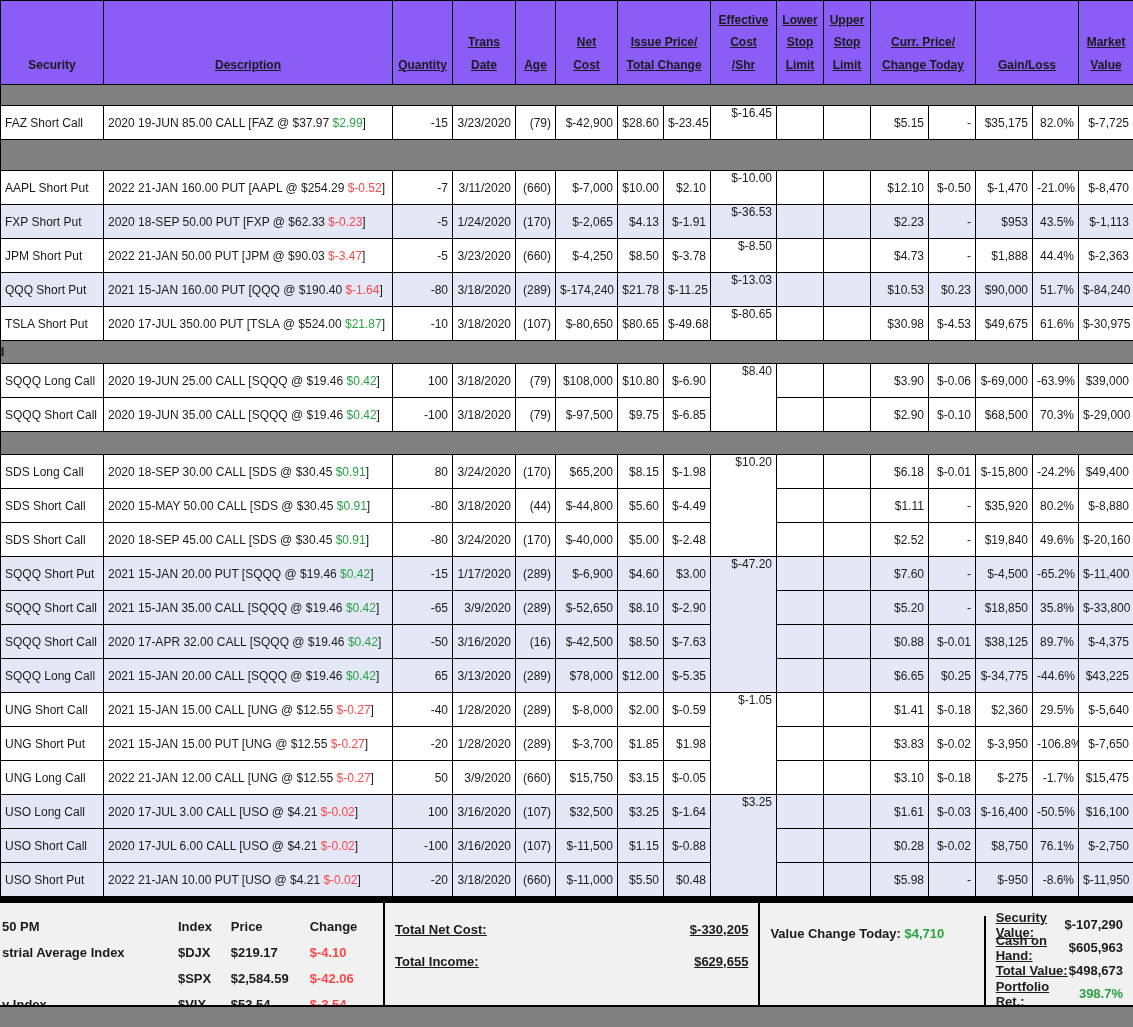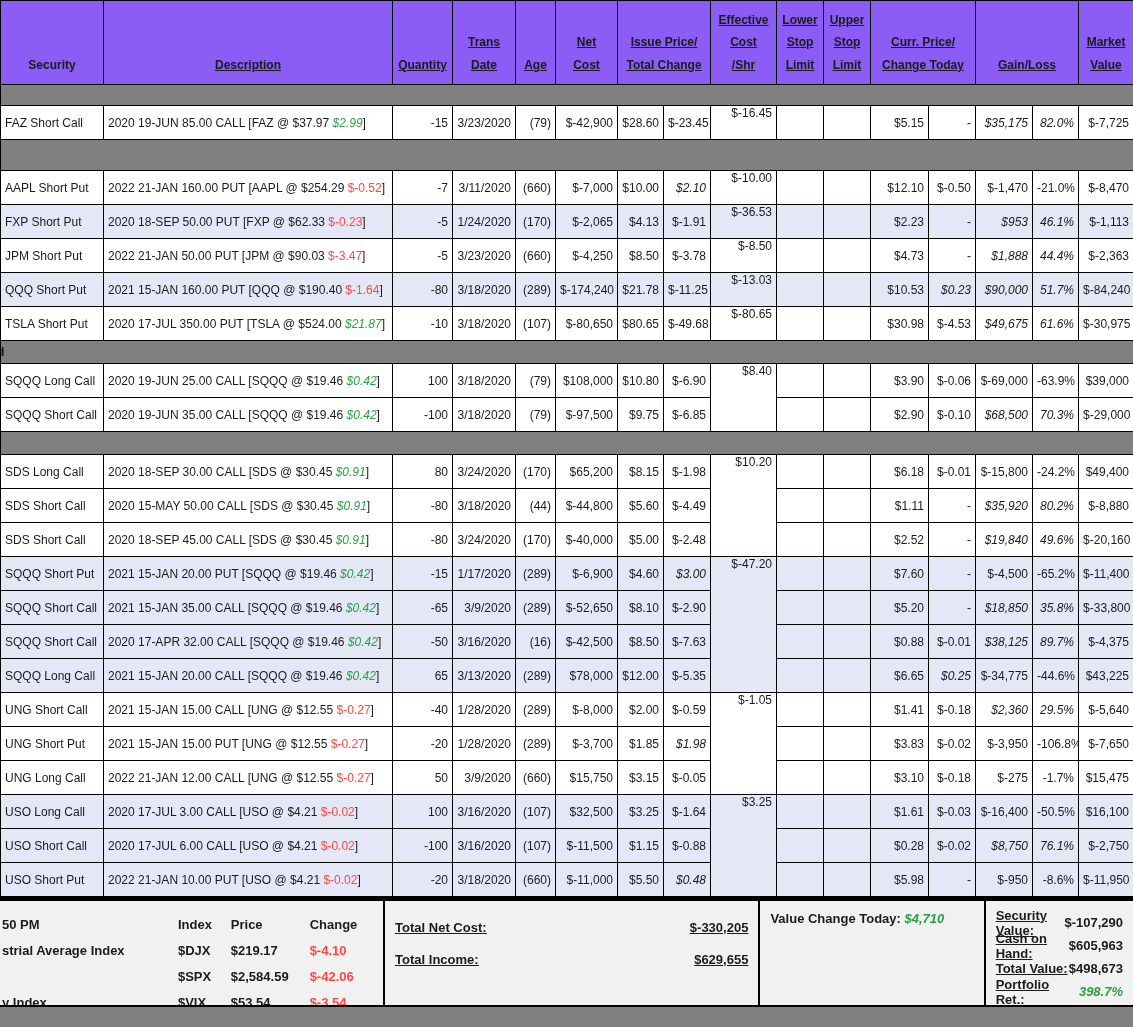--- a/index.html
+++ b/index.html
@@ -44,45 +44,45 @@
     font-weight:bold;
     overflow:hidden;
   }
   tr.sep td span{display:inline-block;margin-left:-4px;}
   td.al{text-align:left;padding-left:8px;margin-left:29px;}
   td.ar{text-align:right;padding-right:6px;}
   td.effm{vertical-align:top;padding-top:9px;}
   tr.w td{background:#ffffff;}
   tr.lav td{background:#e3e7f6;}
   .red{color:#ff4747;}
-  .green{color:#2aa143;font-style:italic;}
+  .green{color:#2aa143;}
   
   .footer{
     display:flex;
     width:1133px;
     box-sizing:border-box;
-    border-top:4px solid #000000;
+    border-top:6px solid #000000;
     border-bottom:2px solid #000;
     background:#f1f1f1;
     height:110px;
     font-size:13px;
     font-weight:bold;
     color:#1b1b1b;
   }
   .fpanel{
     box-sizing:border-box;
     border-right:2px solid #000;
     background:#f1f1f1;
     padding:10px 10px 6px 10px;
     overflow:hidden;
   }
   .fpanel:last-child{border-right:none;}
   .p-indices{width:390px;padding-left:2px;}
   .p-totals{width:380px;}
-  .p-vct{width:228px;}
+  .p-vct{width:228px;margin-top:13px;}
   .p-summary{width:149px;}
   .idx-row{display:flex;height:26px;align-items:center;}
   .idx-name{width:183px;overflow:hidden;white-space:nowrap;}
   .idx-sym{width:55px;}
   .idx-price{width:82px;}
   .idx-chg{width:66px;}
   .tot-row{display:flex;justify-content:space-between;height:32px;align-items:center;text-decoration:underline;}
   .sum-row{display:flex;justify-content:space-between;height:23px;align-items:center;}
   .vct-line{white-space:nowrap;}
   .bottom-strip{height:12px;background:#808080;}
@@ -177,21 +177,21 @@
         <td class="ar">(170)</td>
         <td class="ar">$-2,065</td>
         <td class="ar">$4.13</td>
         <td class="ar red">$-1.91</td>
         <td class="ar effm">$-36.53</td>
         <td class="ar"></td>
         <td class="ar"></td>
         <td class="ar">$2.23</td>
         <td class="ar red">-</td>
         <td class="ar green">$953</td>
-        <td class="ar green">46.1%</td>
+        <td class="ar green">43.5%</td>
         <td class="ar">$-1,113</td>
       </tr>
       <tr class="w">
         <td class="al">JPM Short Put</td>
         <td class="al"><span>2022 21-JAN 50.00 PUT [JPM @ $90.03 </span><span class="red">$-3.47</span><span>]</span></td>
         <td class="ar">-5</td>
         <td class="ar">3/23/2020</td>
         <td class="ar">(660)</td>
         <td class="ar">$-4,250</td>
         <td class="ar">$8.50</td>

